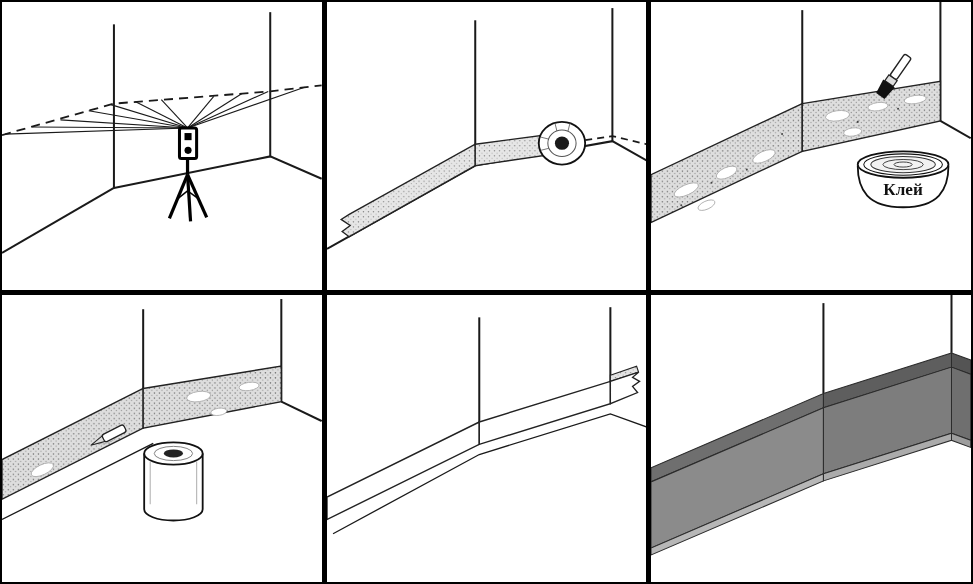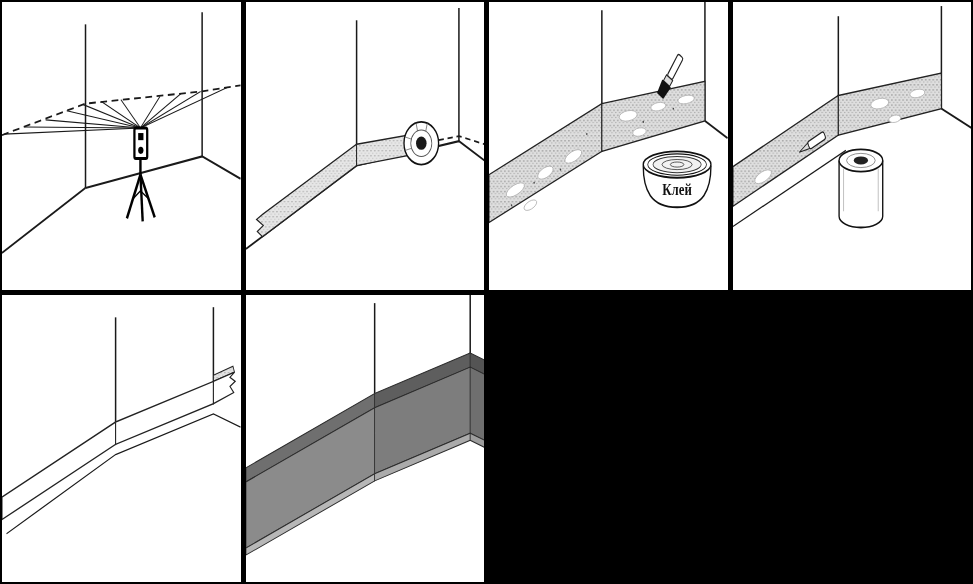--- a/index.html
+++ b/index.html
@@ -1,20 +1,20 @@
 <!DOCTYPE html>
 <html><head>
 <meta charset="utf-8">
 <style>
   html, body { margin: 0; padding: 0; background: #d9d9d9; font-family: "Liberation Sans", sans-serif; }
   .frame {
     width: 973px; height: 584px; box-sizing: border-box;
     background: #000; padding: 2px;
     display: grid;
-    grid-template-columns: repeat(4, 1fr);
+    grid-template-columns: repeat(3, 1fr);
     grid-template-rows: repeat(2, 1fr);
     gap: 5px;
   }
   .panel { background: #fff; overflow: hidden; }
   .panel svg { display: block; width: 100%; height: 100%; }
   text { font-family: "Liberation Serif", serif; }
 </style>
 </head>
 <body>
 

